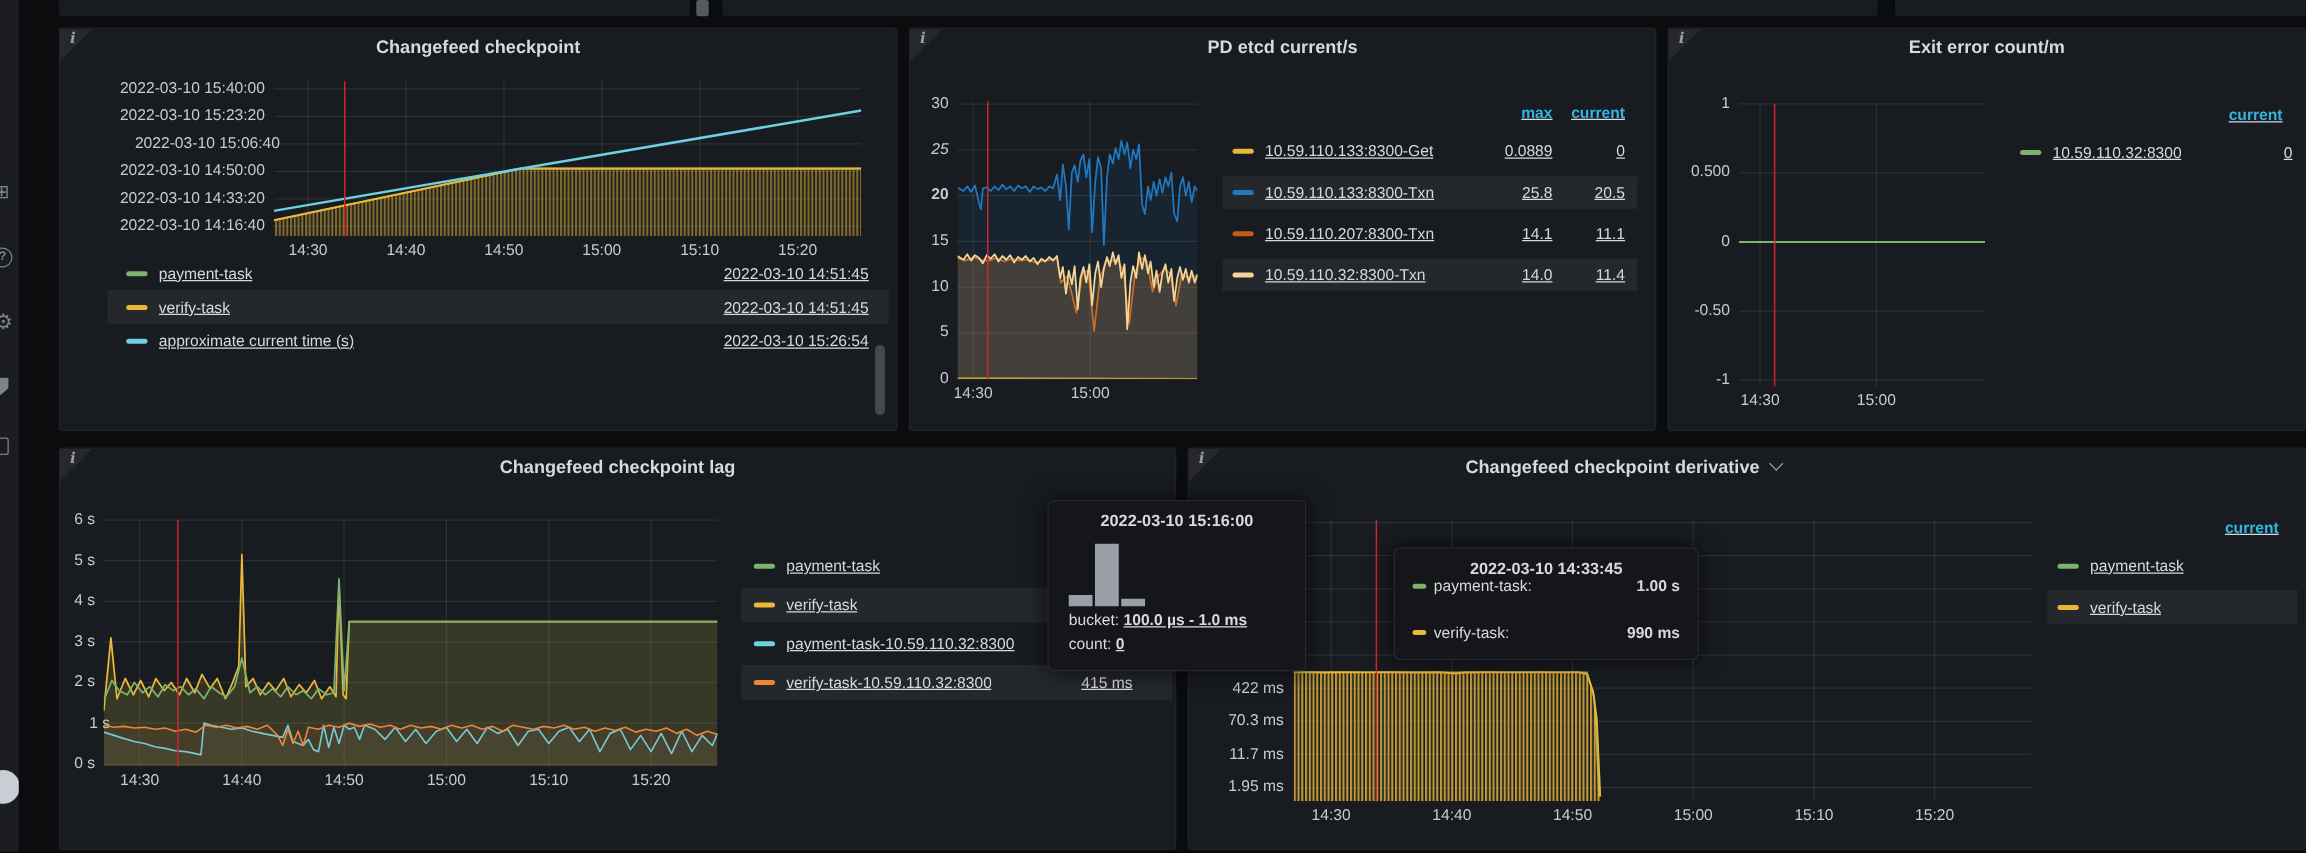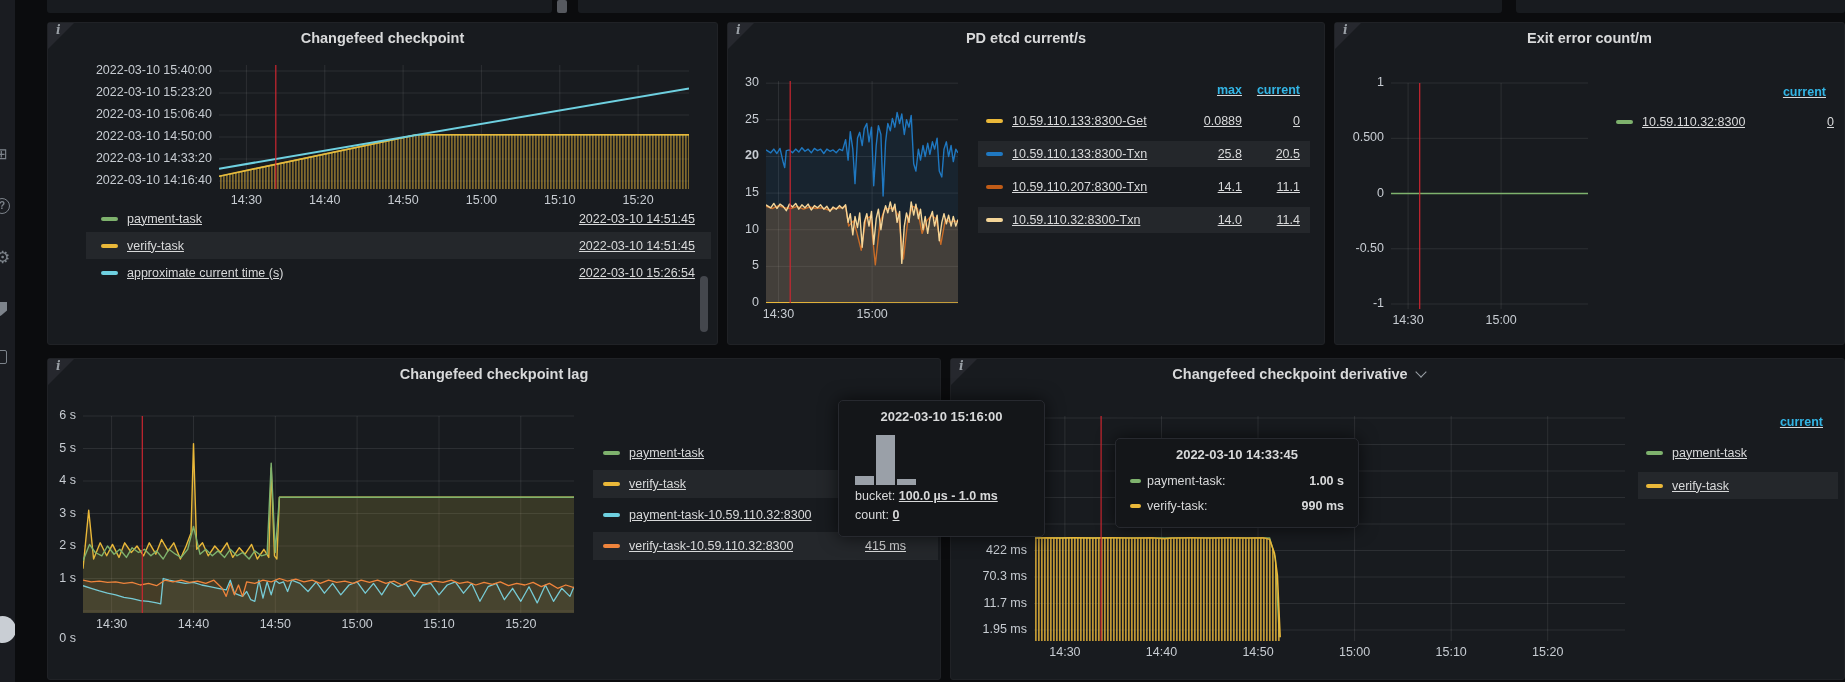--- a/index.html
+++ b/index.html
@@ -75,21 +75,21 @@
   <div class="remnant" style="left:1516px;width:329px"></div>
 
   <section class="panel" style="left:47px;top:22px;width:671px;height:323px">
     <div class="corner">
         <i>i</i>
       </div>
     <h2 class="ptitle" style="margin:0"><span>Changefeed checkpoint</span></h2>
     <div class="chart" id="c1" style="left:46px;top:42px;width:600px;height:140px">
         <div class="tick ticky" style="left: 0px; width: 118px; top: -2.01561px;">2022-03-10 15:40:00</div>
         <div class="tick ticky" style="left: 0px; width: 118px; top: 19.9858px;">2022-03-10 15:23:20</div>
-        <div class="tick ticky" style="left: 0px; width: 118px; top: 41.9872px;">2022-03-10 15:06:40</div>
+        <div class="tick ticky" style="left: 12px; width: 118px; top: 41.9872px;">2022-03-10 15:06:40</div>
         <div class="tick ticky" style="left: 0px; width: 118px; top: 63.9886px;">2022-03-10 14:50:00</div>
         <div class="tick ticky" style="left: 0px; width: 118px; top: 85.9901px;">2022-03-10 14:33:20</div>
         <div class="tick ticky" style="left: 0px; width: 118px; top: 107.991px;">2022-03-10 14:16:40</div>
         <div class="tick tickx" style="left: 120.417px; width: 64px; top: 128px;">14:30</div>
         <div class="tick tickx" style="left: 198.75px; width: 64px; top: 128px;">14:40</div>
         <div class="tick tickx" style="left: 277.083px; width: 64px; top: 128px;">14:50</div>
         <div class="tick tickx" style="left: 355.417px; width: 64px; top: 128px;">15:00</div>
         <div class="tick tickx" style="left: 433.75px; width: 64px; top: 128px;">15:10</div>
         <div class="tick tickx" style="left: 512.083px; width: 64px; top: 128px;">15:20</div>
         <svg width="600" height="140">
@@ -143,21 +143,21 @@
     <div class="sb" style="left:652px;top:253px;width:8px;height:56px"></div>
   </section>
 
   <section class="panel" style="left:727px;top:22px;width:598px;height:323px">
     <div class="corner">
         <i>i</i>
       </div>
     <h2 class="ptitle" style="margin:0"><span>PD etcd current/s</span></h2>
     <div class="chart" id="c2" style="left:8px;top:58px;width:227px;height:240px">
         <div class="tick ticky" style="left: 0px; width: 23px; top: -5.80198px;">30</div>
-        <div class="tick ticky" style="left: 0px; width: 23px; top: 30.8317px;">25</div>
+        <div class="tick ticky" style="left: 0px; width: 23px; top: 30.8317px; font-style: italic;">25</div>
         <div class="tick ticky" style="left: 0px; width: 23px; top: 67.4653px; font-weight: bold;">20</div>
         <div class="tick ticky" style="left: 0px; width: 23px; top: 104.099px;">15</div>
         <div class="tick ticky" style="left: 0px; width: 23px; top: 140.733px;">10</div>
         <div class="tick ticky" style="left: 0px; width: 23px; top: 177.366px;">5</div>
         <div class="tick ticky" style="left: 0px; width: 23px; top: 214px;">0</div>
         <div class="tick tickx" style="left: 10.4878px; width: 64px; top: 226px;">14:30</div>
         <div class="tick tickx" style="left: 104.146px; width: 64px; top: 226px;">15:00</div>
         <svg width="227" height="240">
           <defs>
             <clipPath id="clip3">
@@ -268,22 +268,22 @@
     <div class="corner">
         <i>i</i>
       </div>
     <h2 class="ptitle" style="margin:0"><span>Changefeed checkpoint lag</span></h2>
     <div class="chart" id="c4" style="left:4px;top:57px;width:527px;height:219px">
         <div class="tick ticky" style="left: 0px; width: 24px; top: -8px;">6 s</div>
         <div class="tick ticky" style="left: 0px; width: 24px; top: 24.5083px;">5 s</div>
         <div class="tick ticky" style="left: 0px; width: 24px; top: 57.0165px;">4 s</div>
         <div class="tick ticky" style="left: 0px; width: 24px; top: 89.5248px;">3 s</div>
         <div class="tick ticky" style="left: 0px; width: 24px; top: 122.033px;">2 s</div>
-        <div class="tick ticky" style="left: 0px; width: 24px; top: 154.541px;">1 s</div>
-        <div class="tick ticky" style="left: 0px; width: 24px; top: 187.05px; margin-top: 28px;">0 s</div>
+        <div class="tick ticky" style="left: 12px; width: 24px; top: 154.541px;">1 s</div>
+        <div class="tick ticky" style="left: 0px; width: 24px; top: 187.05px;">0 s</div>
         <div class="tick tickx" style="left: 27.6417px; width: 64px; top: 201px;">14:30</div>
         <div class="tick tickx" style="left: 109.475px; width: 64px; top: 201px;">14:40</div>
         <div class="tick tickx" style="left: 191.308px; width: 64px; top: 201px;">14:50</div>
         <div class="tick tickx" style="left: 273.142px; width: 64px; top: 201px;">15:00</div>
         <div class="tick tickx" style="left: 354.975px; width: 64px; top: 201px;">15:10</div>
         <div class="tick tickx" style="left: 436.808px; width: 64px; top: 201px;">15:20</div>
         <svg width="527" height="219">
           <defs>
             <clipPath id="clip5">
               <rect x="31" y="0" width="491" height="197"></rect>
@@ -416,21 +416,21 @@
     <div class="ttline" style="top:88px">
       <span>bucket:</span>&nbsp;<b>100.0 µs - 1.0 ms</b>
     </div>
     <div class="ttline" style="top:107px">
       <span>count:</span>&nbsp;<b>0</b>
     </div>
   </div>
 
   <div class="tooltip" style="left:1115px;top:438px;width:244px;height:90px">
     <div class="tt-head">2022-03-10 14:33:45</div>
-    <div class="ttrow" style="top:35px">
+    <div class="ttrow" style="top:23px">
       <i class="dash" style="background: rgb(126, 178, 109);"></i>
       <span>payment-task:</span>
       <b>1.00 s</b>
     </div>
     <div class="ttrow" style="top:60px">
       <i class="dash" style="background: rgb(234, 184, 57);"></i>
       <span>verify-task:</span>
       <b>990 ms</b>
     </div>
   </div>

